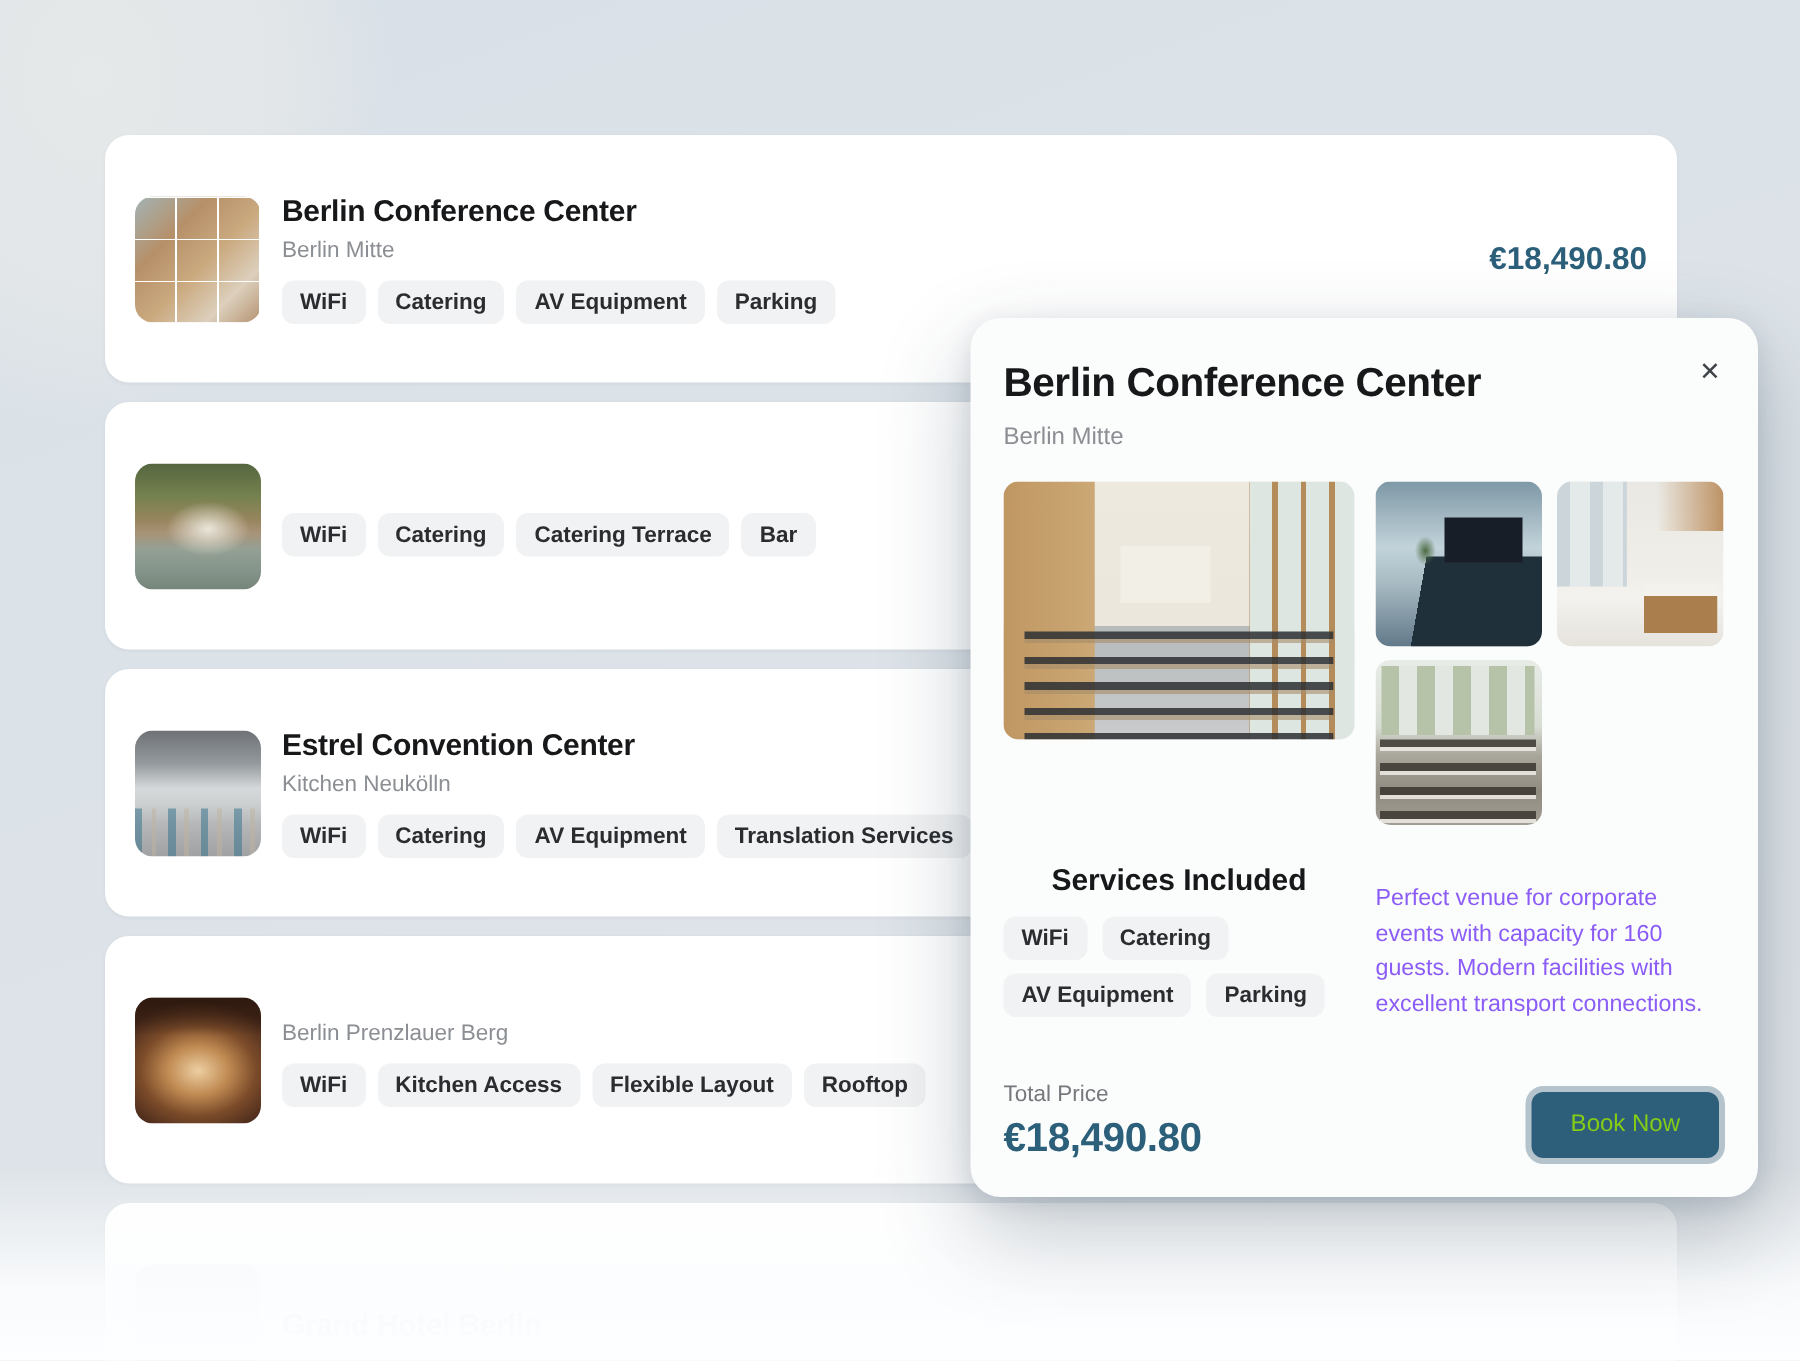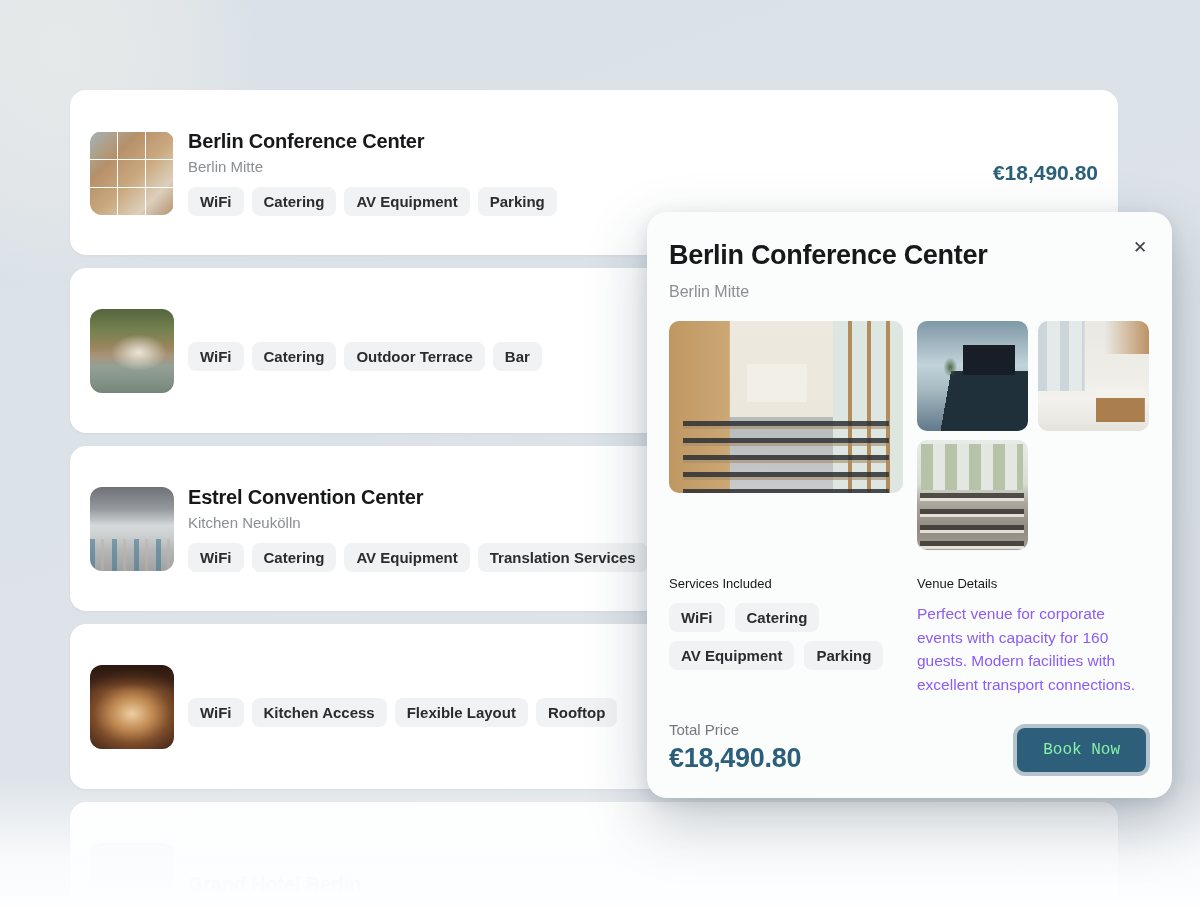--- a/index.html
+++ b/index.html
@@ -77,28 +77,28 @@
       repeating-linear-gradient(90deg, #ccd6da 0 9px, #e4e9ea 9px 22px) 0 0 / 42% 64% no-repeat,
       linear-gradient(90deg, rgba(0,0,0,0) 60%, #bd9264 100%) 0 0 / 100% 30% no-repeat,
       linear-gradient(180deg,#e9e8e3 0%,#f0eee8 55%,#f3f2ee 70%,#e6e3dd 100%); }
   .g-restaurant{ background:
       repeating-linear-gradient(180deg, rgba(52,48,42,0.8) 0 5px, rgba(238,236,229,0.85) 5px 8px, rgba(0,0,0,0) 8px 16px) 50% 100% / 94% 52% no-repeat,
       repeating-linear-gradient(90deg, #b7c3a9 0 12px, #e2e8e1 12px 24px) 50% 6% / 92% 42% no-repeat,
       linear-gradient(180deg,#e8ece7 0%,#d8ddd4 40%,#a9a69b 58%,#908b80 80%,#a39e94 100%); }
   .section-row{ display:flex; gap:14px; margin-top:26px; }
   .section-left{ width:234px; flex:0 0 234px; }
   .section-right{ flex:1; }
-  .section-heading{ font-size:13px; font-weight:normal; color:#17181a; }
+  .section-heading{ font-size:20px; font-weight:bold; color:#17181a;text-align:center; }
   .service-tags{ margin-top:12px; display:flex; flex-wrap:wrap; gap:9px 10px; }
   .details-text{ margin-top:11px; font-size:15.5px; color:#8b5cf6; line-height:1.52; }
   .modal-footer{ position:absolute; left:22px; right:22px; bottom:24px;
     display:flex; justify-content:space-between; align-items:flex-end; }
   .price-label{ font-size:15px; color:#75787c; }
   .price-value{ font-size:27px; font-weight:bold; color:#2c5f7a; margin-top:5px; letter-spacing:-0.3px; }
-  .book-btn{ background:#2d5f7a; color:#86efac; font-family:Liberation Mono, monospace;
+  .book-btn{ background:#2d5f7a; color:#84cc16; font-family:Liberation Sans, sans-serif;
     font-size:16px; border:none; border-radius:8px; padding:13px 26px; cursor:pointer;
     box-shadow:0 0 0 4px rgba(122,148,164,0.55); margin:4px 4px 2px 0; }
 </style>
 </head>
 <body>
 
 <div class="venue-list">
 
   <div class="venue-card">
     <div class="thumb t1"></div>
@@ -114,21 +114,21 @@
     </div>
     <div class="venue-price">€18,490.80</div>
   </div>
 
   <div class="venue-card">
     <div class="thumb t2"></div>
     <div class="venue-info">
       <div class="venue-tags">
         <span class="tag">WiFi</span>
         <span class="tag">Catering</span>
-        <span class="tag">Outdoor Terrace</span>
+        <span class="tag">Catering Terrace</span>
         <span class="tag">Bar</span>
       </div>
     </div>
   </div>
 
   <div class="venue-card">
     <div class="thumb t3"></div>
     <div class="venue-info">
       <div class="venue-name">Estrel Convention Center</div>
       <div class="venue-loc">Kitchen Neukölln</div>
@@ -137,20 +137,21 @@
         <span class="tag">Catering</span>
         <span class="tag">AV Equipment</span>
         <span class="tag">Translation Services</span>
       </div>
     </div>
   </div>
 
   <div class="venue-card">
     <div class="thumb t4"></div>
     <div class="venue-info">
+      <div class="venue-loc">Berlin Prenzlauer Berg</div>
       <div class="venue-tags">
         <span class="tag">WiFi</span>
         <span class="tag">Kitchen Access</span>
         <span class="tag">Flexible Layout</span>
         <span class="tag">Rooftop</span>
       </div>
     </div>
   </div>
 
   <div class="venue-card ghost">
@@ -182,21 +183,20 @@
     <div class="section-left">
       <div class="section-heading">Services Included</div>
       <div class="service-tags">
         <span class="tag">WiFi</span>
         <span class="tag">Catering</span>
         <span class="tag">AV Equipment</span>
         <span class="tag">Parking</span>
       </div>
     </div>
     <div class="section-right">
-      <div class="section-heading">Venue Details</div>
       <div class="details-text">Perfect venue for corporate events with capacity for 160 guests. Modern facilities with excellent transport connections.</div>
     </div>
   </div>
 
   <div class="modal-footer">
     <div>
       <div class="price-label">Total Price</div>
       <div class="price-value">€18,490.80</div>
     </div>
     <button class="book-btn">Book Now</button>

